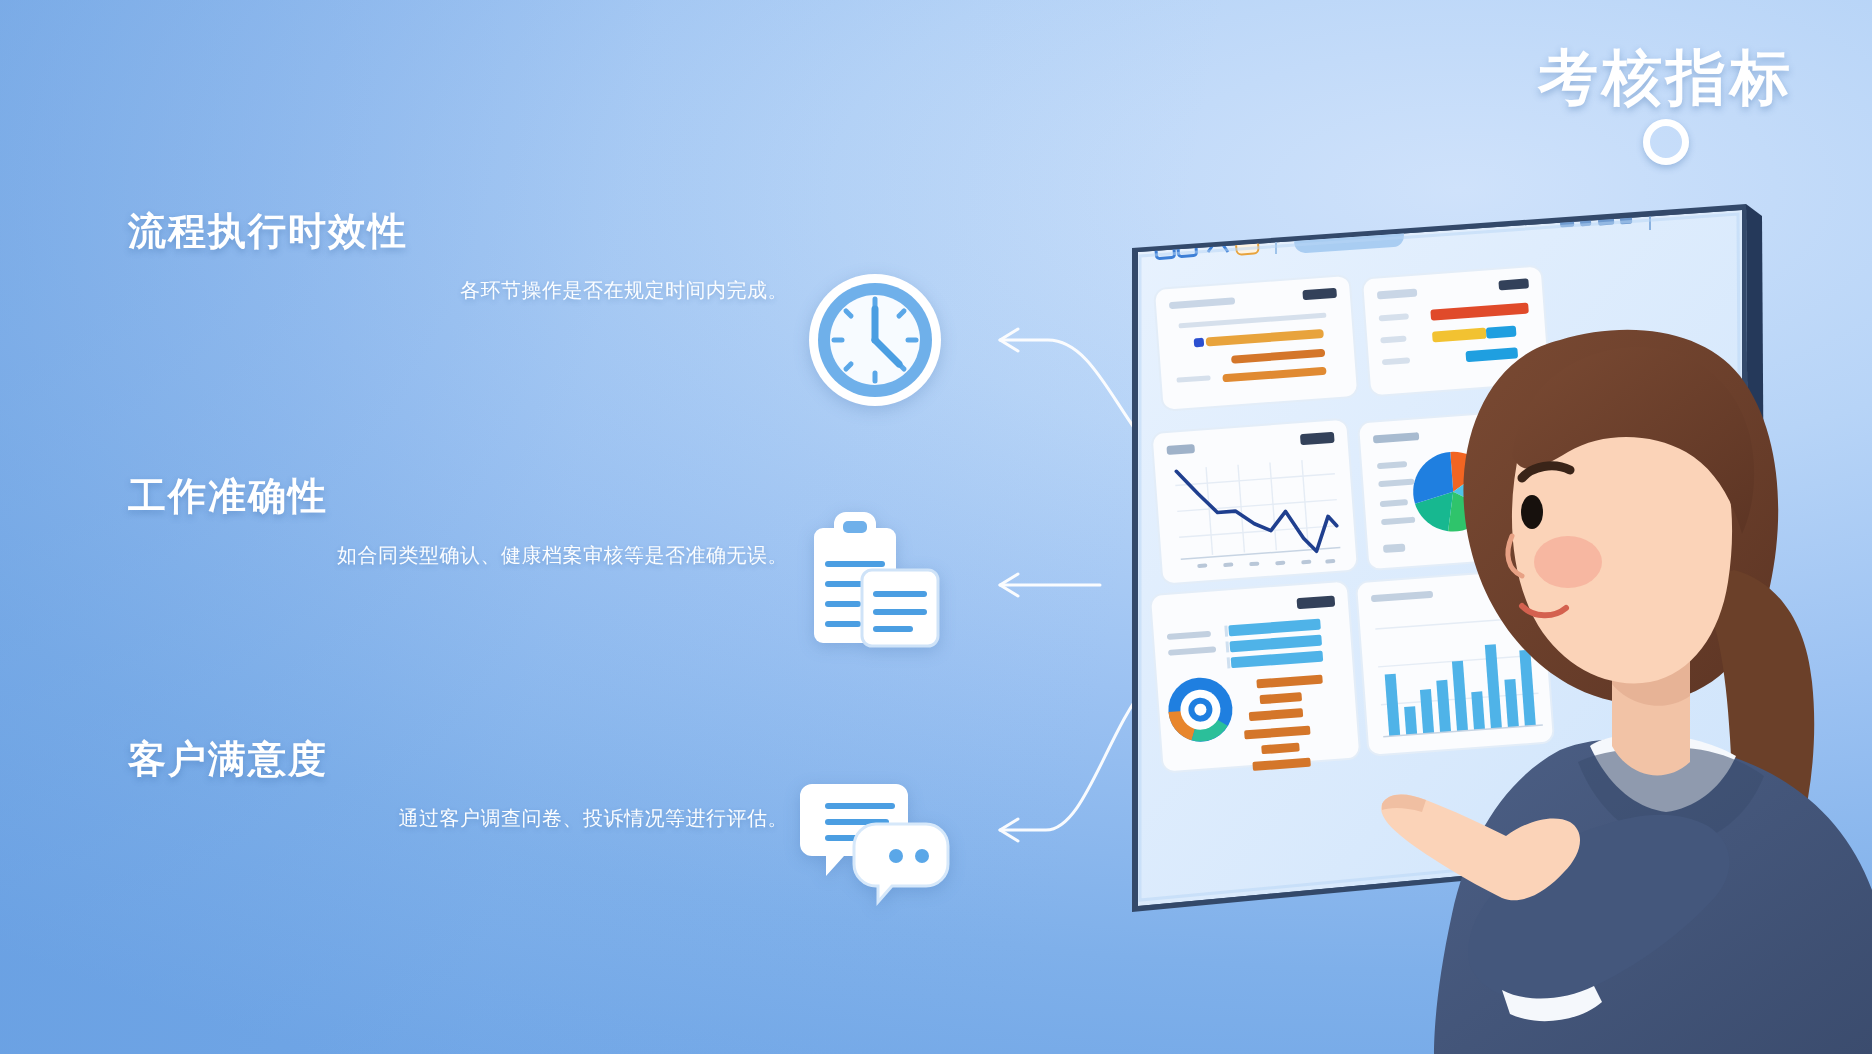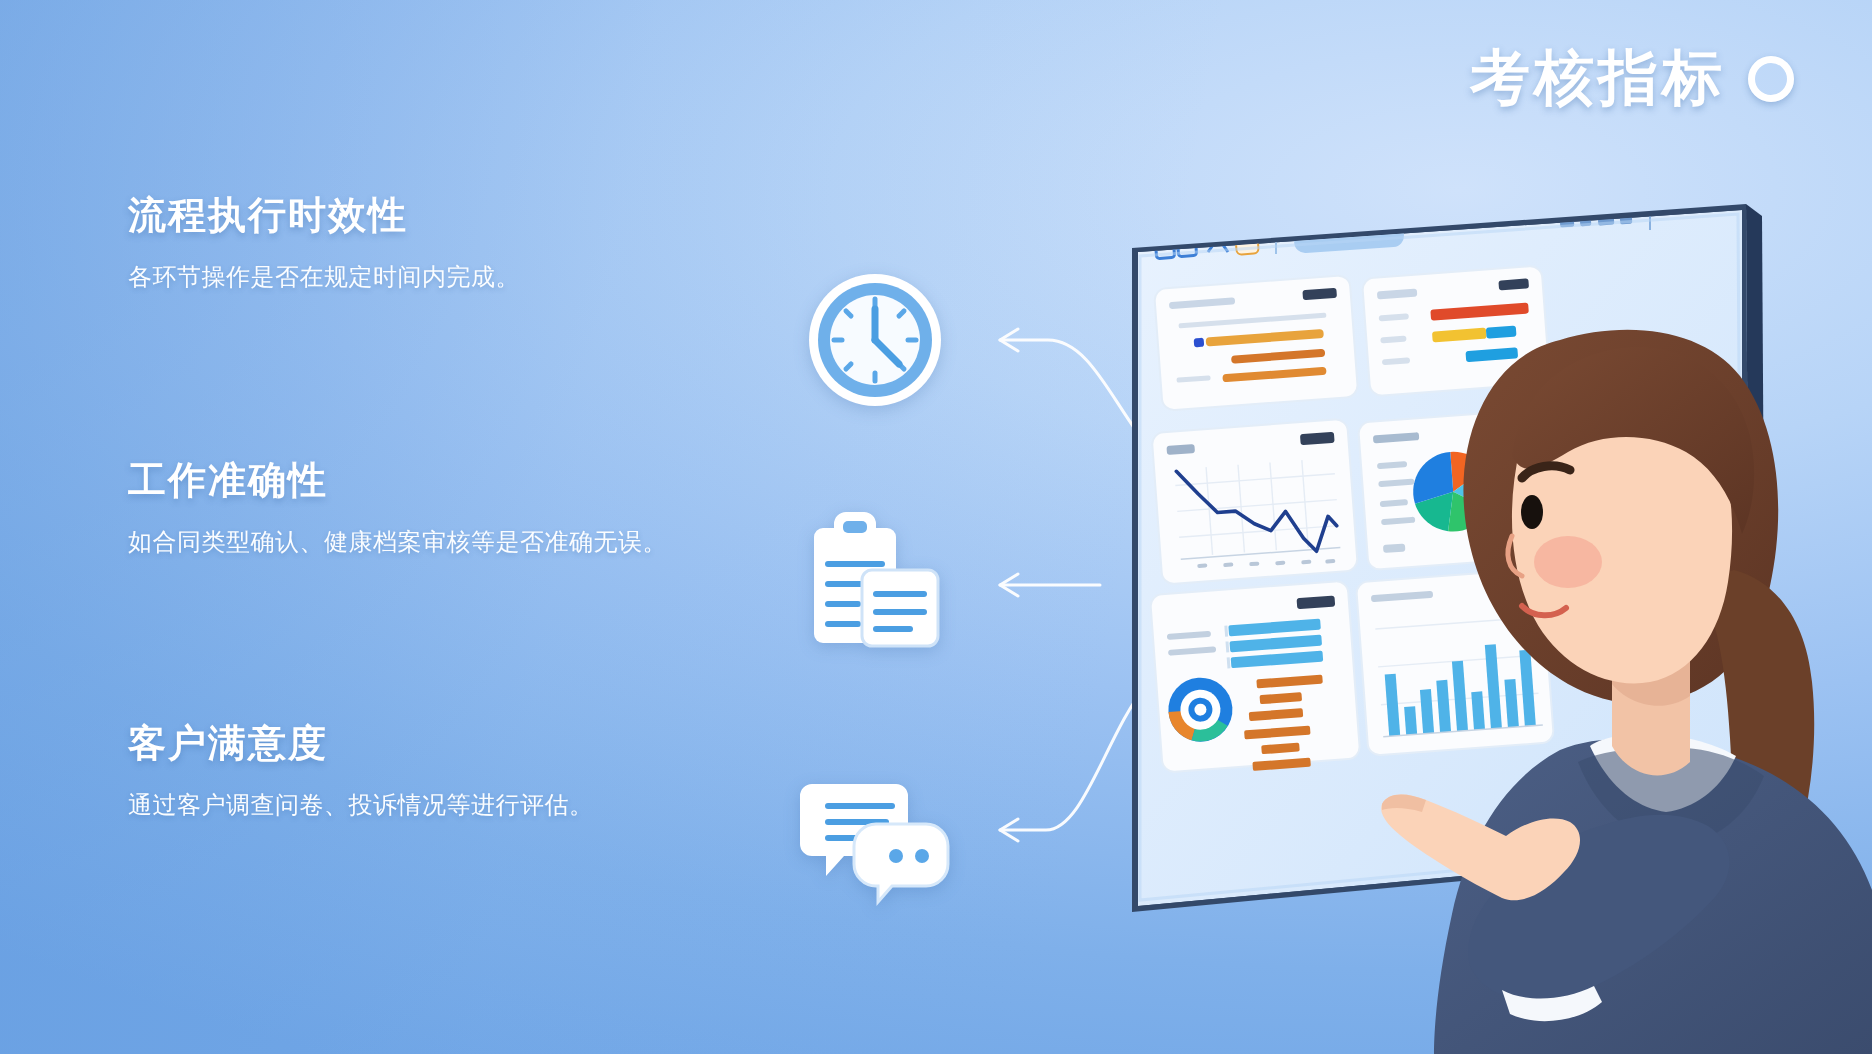--- a/index.html
+++ b/index.html
@@ -18,44 +18,45 @@
   
   #wash {
     position:absolute; inset:0;
     background:linear-gradient(100deg, rgba(96,152,220,.38) 0%, rgba(120,172,230,.10) 32%, rgba(255,255,255,0) 60%);
     pointer-events:none;
   }
 
   
   #title-block {
     position:absolute; right:78px; top:38px;
-    display:flex; align-items:center; gap:22px;
+    display:flex; align-items:center; flex-direction:column;
   }
   #title-text {
     font-size:60px; font-weight:bold; color:#ffffff; letter-spacing:4px;
     text-shadow:0 3px 7px rgba(48,96,160,.35);
     white-space:nowrap;
   }
   #title-ring {
     width:46px; height:46px; border-radius:50%;
     border:7px solid #ffffff;
     box-shadow:0 3px 7px rgba(48,96,160,.30);
   }
 
   
   .block { position:absolute; left:128px; width:700px; }
   .block h2 {
     font-size:38px; font-weight:bold; color:#ffffff; letter-spacing:2px;
     text-shadow:0 3px 6px rgba(48,96,160,.35);
-    margin-bottom:18px; white-space:nowrap;
+    margin-bottom:18px; white-space:nowrap;margin-top:16px;
   }
   .block p {
-    font-size:24px; color:#fbfdff; line-height:1.50; letter-spacing:.5px;
+    font-size:20px; color:#fbfdff; line-height:1.50; letter-spacing:.5px;
     text-shadow:0 2px 5px rgba(48,96,160,.30);
     max-width:660px;
+    text-align:right;
   }
   #block-0 { top:190px; }
   #block-1 { top:455px; }
   #block-2 { top:718px; }
 
   
   .icon-slot { position:absolute; width:150px; height:150px; }
   #icon-0 { left:800px; top:265px; }
   #icon-1 { left:800px; top:508px; }
   #icon-2 { left:800px; top:762px; }

